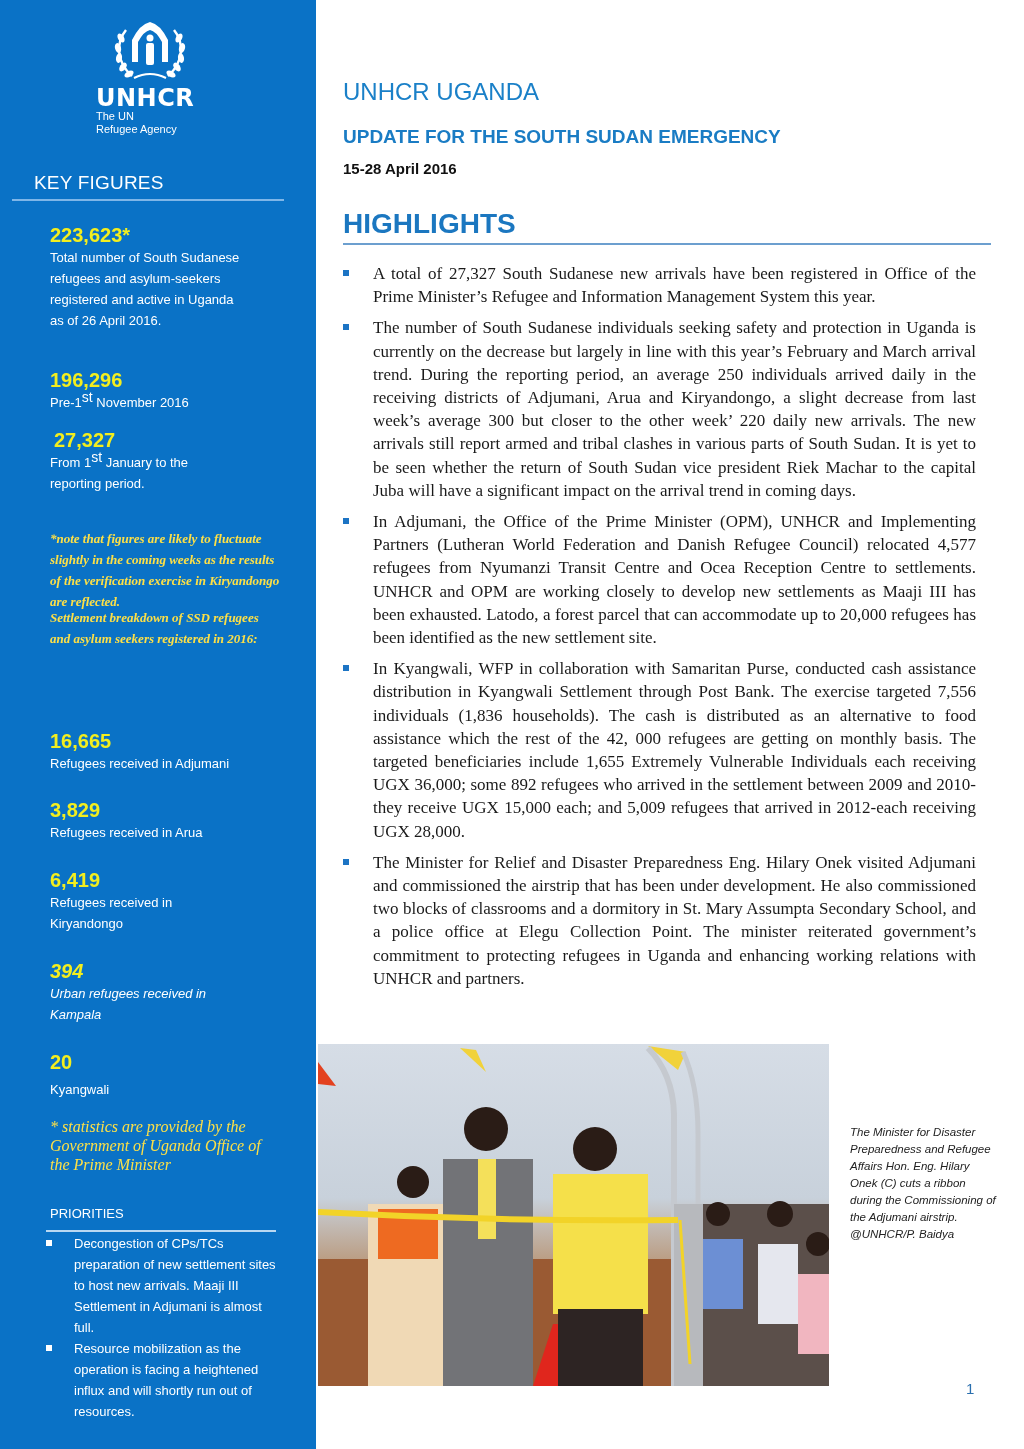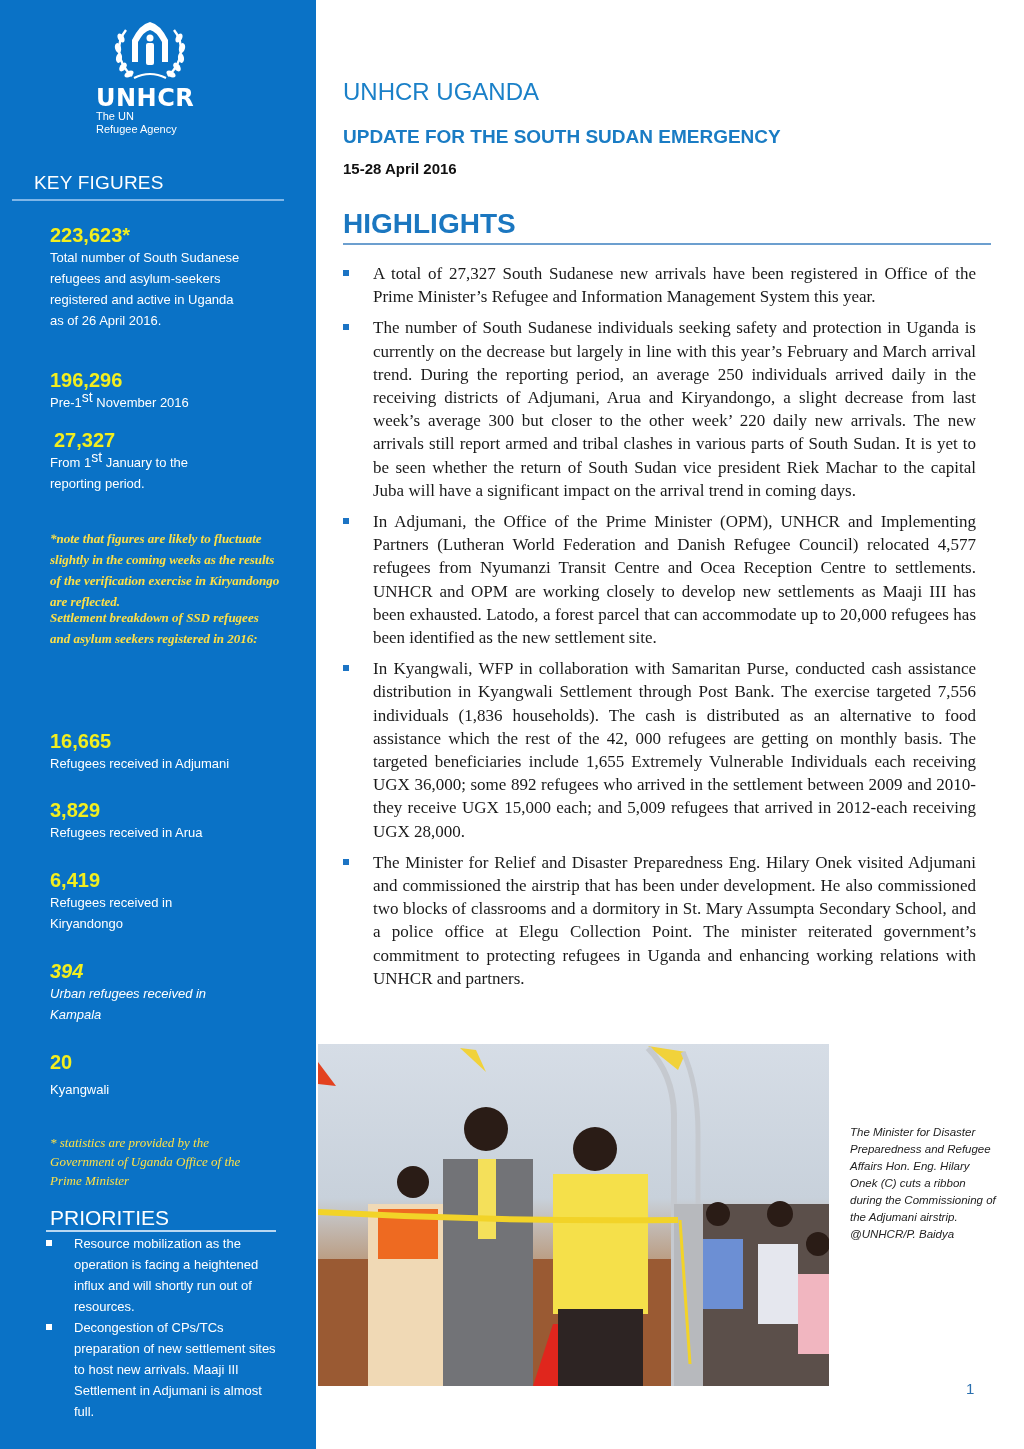--- a/index.html
+++ b/index.html
@@ -27,22 +27,22 @@
     position: absolute; left: 12px; top: 199px; width: 272px; height: 2px; background: #7fb6e8;
   }
   .fig { position: absolute; left: 50px; width: 235px; }
   .fig-num { color: #f3ee1e; font-weight: bold; font-size: 20px; line-height: 24px; }
   .fig-desc { font-size: 13px; line-height: 21px; color: #ffffff; margin-top: 0; }
   .fig-desc sup { font-size: 14px; line-height: 0; }
   .note {
     position: absolute; left: 50px; width: 230px; color: #fde047;
     font-style: italic; font-weight: bold; font-size: 13px; line-height: 21px; font-family: Liberation Serif, serif;
   }
-  .note-small { font-size: 13px; line-height: 19px; font-weight: normal; margin-top: 16px; }
-  .pr-title { position: absolute; left: 50px; top: 1206px; font-size: 21px; }
+  .note-small { font-size: 16px; line-height: 19px; font-weight: normal; }
+  .pr-title { position: absolute; left: 50px; top: 1206px; font-size: 13px; }
   .pr-rule { position: absolute; left: 46px; top: 1230px; width: 230px; height: 2px; background: #b9d8f2; }
   .pr-list { position: absolute; left: 44px; top: 1233px; width: 240px; margin: 0; padding: 0; list-style: none; }
   .pr-item { position: relative; padding-left: 30px; font-size: 13px; line-height: 21px; }
   .pr-bullet {
     position: absolute; left: 2px; top: 7px; width: 6px; height: 6px; background: #ffffff;
   }
   
   .main { position: absolute; left: 343px; top: 0; width: 650px; }
   .office { position: absolute; left: 0; top: 78px; font-size: 24px; color: #1a80c8; white-space: nowrap; }
   .doc-title {
@@ -151,25 +151,25 @@
     <div class="fig-desc" style="margin-top:5px;">Kyangwali</div>
   </div>
 
   <div class="note note-small" style="top:1117px; width:215px;">* statistics are provided by the Government of Uganda Office of the Prime Minister</div>
 
   <div class="pr-title">PRIORITIES</div>
   <div class="pr-rule"></div>
   <ul class="pr-list">
     <li class="pr-item">
       <span class="pr-bullet"></span>
-      <span>Resource mobilization as the operation is facing a heightened influx and will shortly run out of resources.</span>
+      <span>Decongestion of CPs/TCs preparation of new settlement sites to host new arrivals. Maaji III Settlement in Adjumani is almost full.</span>
     </li>
     <li class="pr-item">
       <span class="pr-bullet"></span>
-      <span>Decongestion of CPs/TCs preparation of new settlement sites to host new arrivals. Maaji III Settlement in Adjumani is almost full.</span>
+      <span>Resource mobilization as the operation is facing a heightened influx and will shortly run out of resources.</span>
     </li>
   </ul>
 </aside>
 
 <main class="main">
   <div class="office">UNHCR UGANDA</div>
   <h1 class="doc-title" style="margin:0;">UPDATE FOR THE SOUTH SUDAN EMERGENCY</h1>
   <div class="doc-date">15-28 April 2016</div>
 
   <h2 class="hl-title" style="margin:0;">HIGHLIGHTS</h2>

